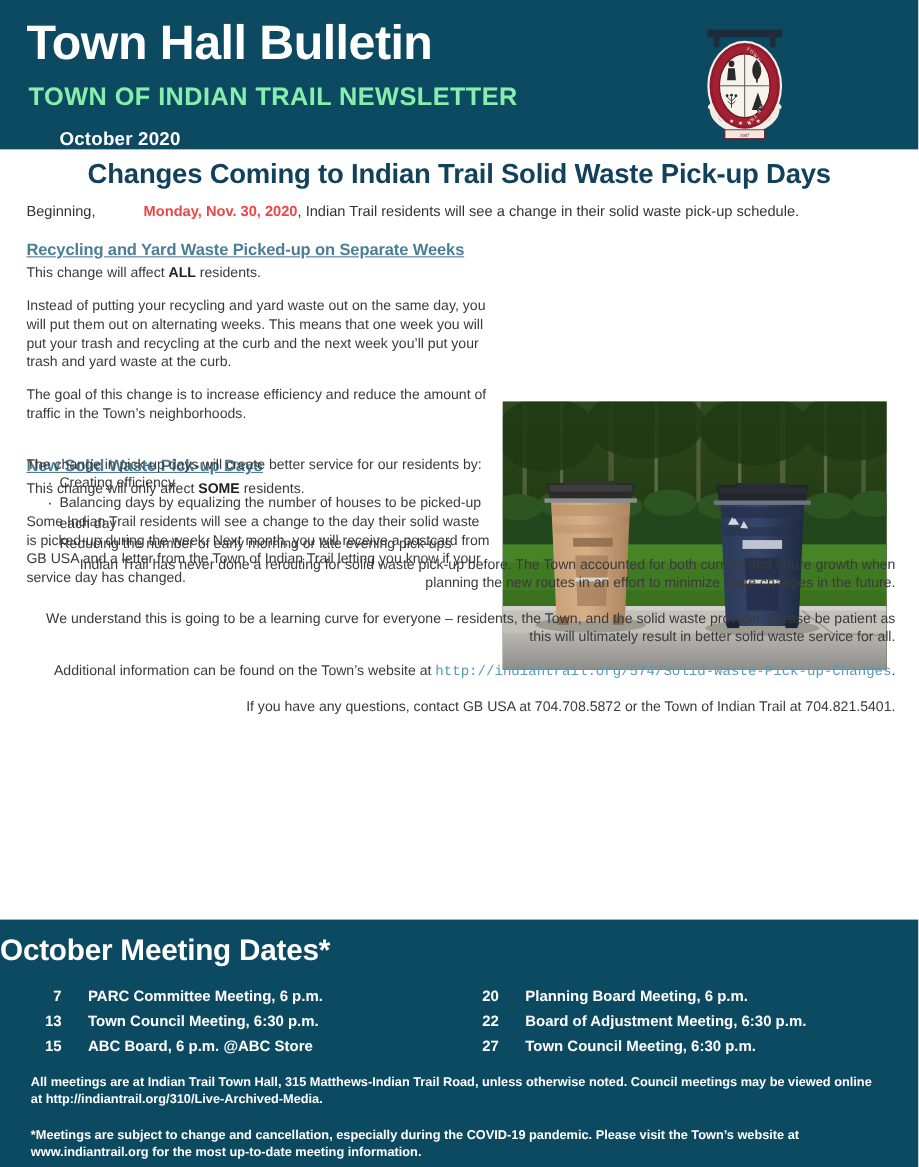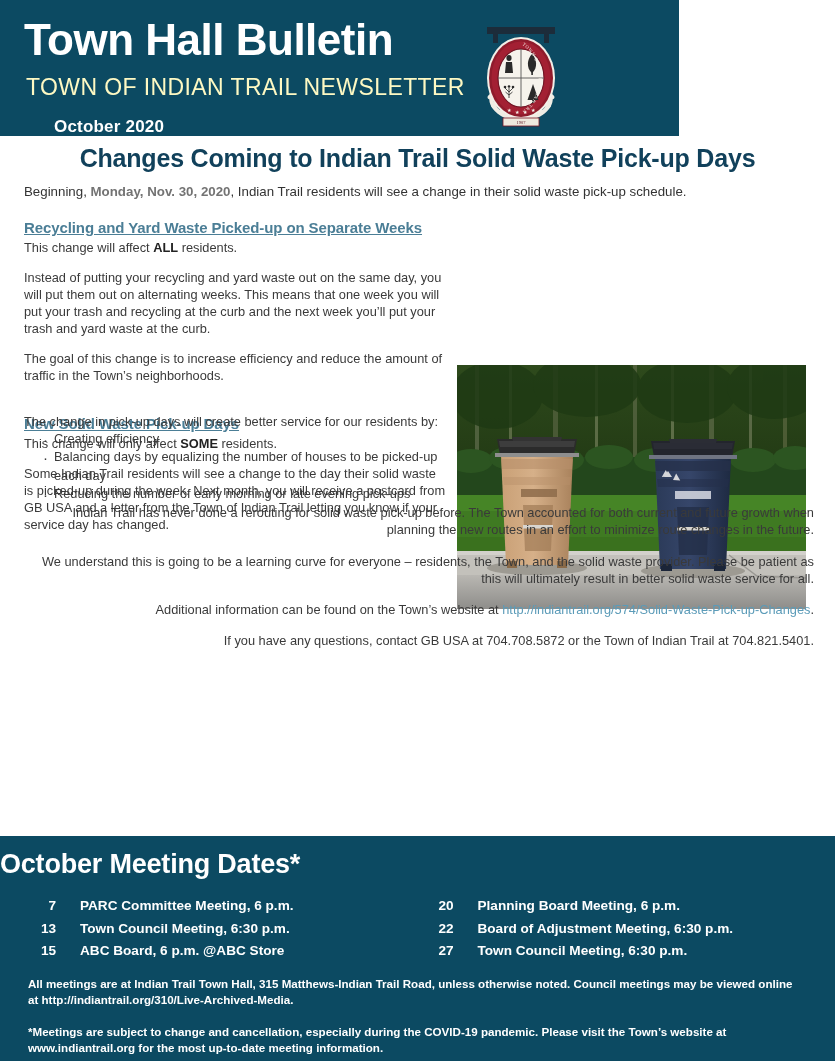--- a/index.html
+++ b/index.html
@@ -12,44 +12,44 @@
     height: 1061px;
     font-family: "Liberation Sans", sans-serif;
     color: #333333;
     overflow: hidden;
     position: relative;
   }
 
   
   .masthead {
     position: relative;
-    width: 679px;
+    width: 835px;
     height: 136px;
     background: #0c4a62;
     box-sizing: border-box;
     text-align: right;
   }
   .masthead-title {
     position: absolute;
     left: 24px;
     top: 18px;
     color: #ffffff;
     font-size: 44px;
     font-weight: bold;
     letter-spacing: -0.5px;
     line-height: 1;
     white-space: nowrap;
   }
   .masthead-subtitle {
     position: absolute;
     left: 26px;
     top: 76px;
-    color: #fef9c3;
+    color: #86efac;
     font-size: 23px;
-    font-weight: normal;
+    font-weight: bold;
     letter-spacing: 0.4px;
     line-height: 1;
     white-space: nowrap;
   }
   .masthead-date {
     position: absolute;
     left: 54px;
     top: 118px;
     color: #ffffff;
     font-size: 17px;
@@ -87,21 +87,21 @@
   }
   .lede {
     position: absolute;
     left: 24px;
     top: 47px;
     width: 790px;
     font-size: 13.3px;
     line-height: 1.35;
     color: #333333;
   }
-  .lede b { font-weight: bold; color: #737373; }
+  .lede b { font-weight: bold; color: #ef4444; margin-left: 40px; }
 
   .col-left {
     position: absolute;
     left: 24px;
     top: 82px;
     width: 424px;
     font-size: 12.8px;
     line-height: 1.33;
     color: #3a3a3a;
   }
@@ -147,21 +147,21 @@
     line-height: 1.42;
   }
   .bullets li:before {
     content: "\00B7";
     position: absolute;
     left: -11px;
     top: -1px;
     font-size: 15px;
     color: #3a3a3a;
   }
-  .weblink { color: #5b9bb8; }
+  .weblink { color: #5b9bb8; font-family: Liberation Mono, monospace; }
 
   
   .footer {
     position: absolute;
     left: 0;
     top: 836px;
     width: 835px;
     height: 225px;
     background: #0c4a62;
     color: #ffffff;

